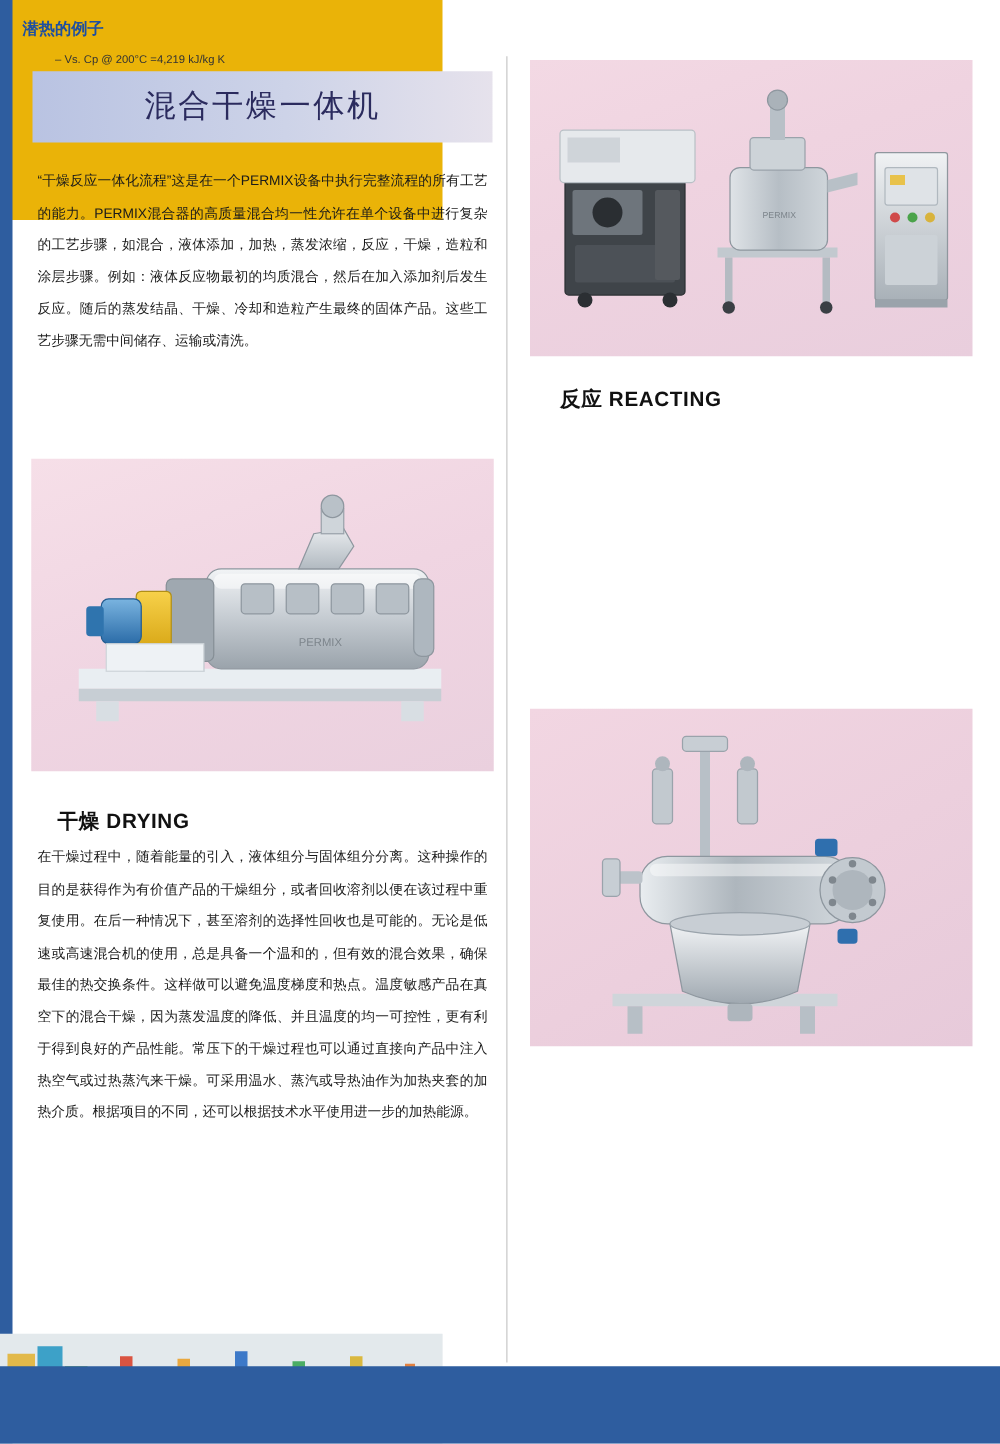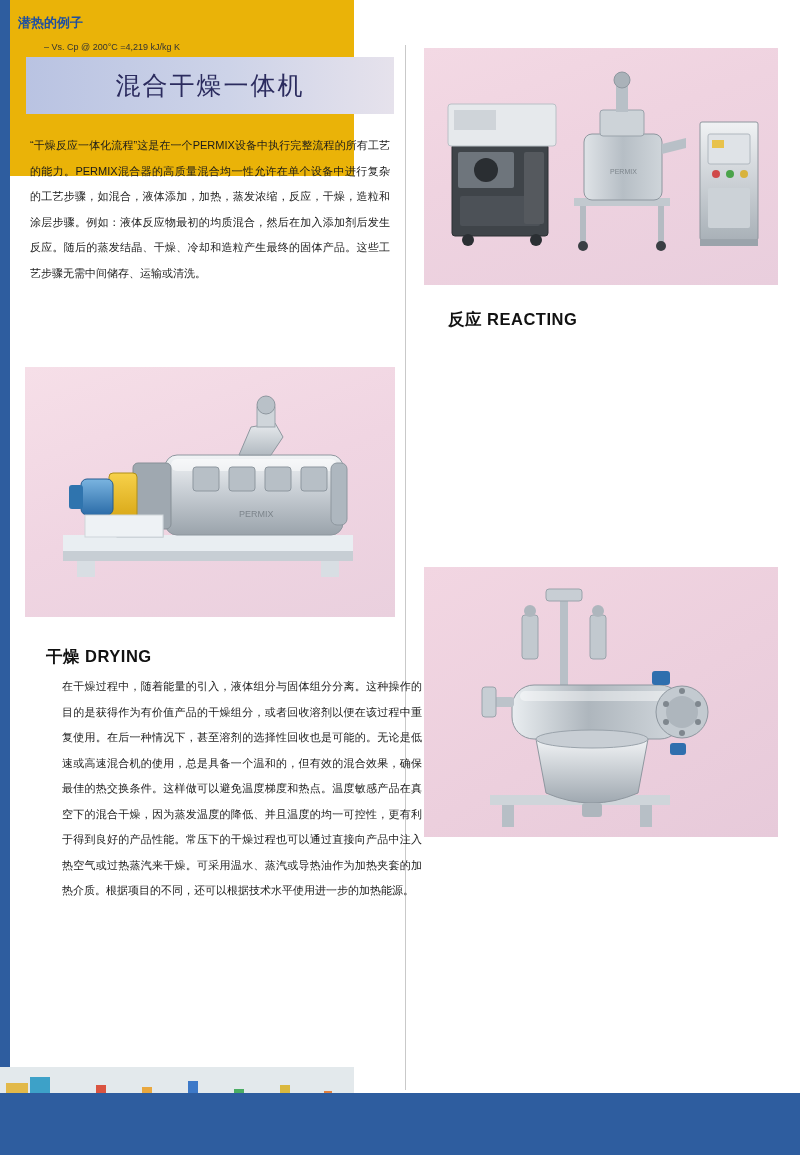--- a/index.html
+++ b/index.html
@@ -95,21 +95,20 @@
     width: 360px;
   }
   #drying-head {
     left: 46px;
     top: 646px;
   }
   #drying-para {
     left: 30px;
     top: 674px;
     width: 360px;
-    margin-left: 32px;
   }
   #reacting-head {
     left: 400px;
     top: 309px;
     margin-left: 48px;
   }
   #reacting-para {
     left: 424px;
     top: 338px;
     width: 354px;

